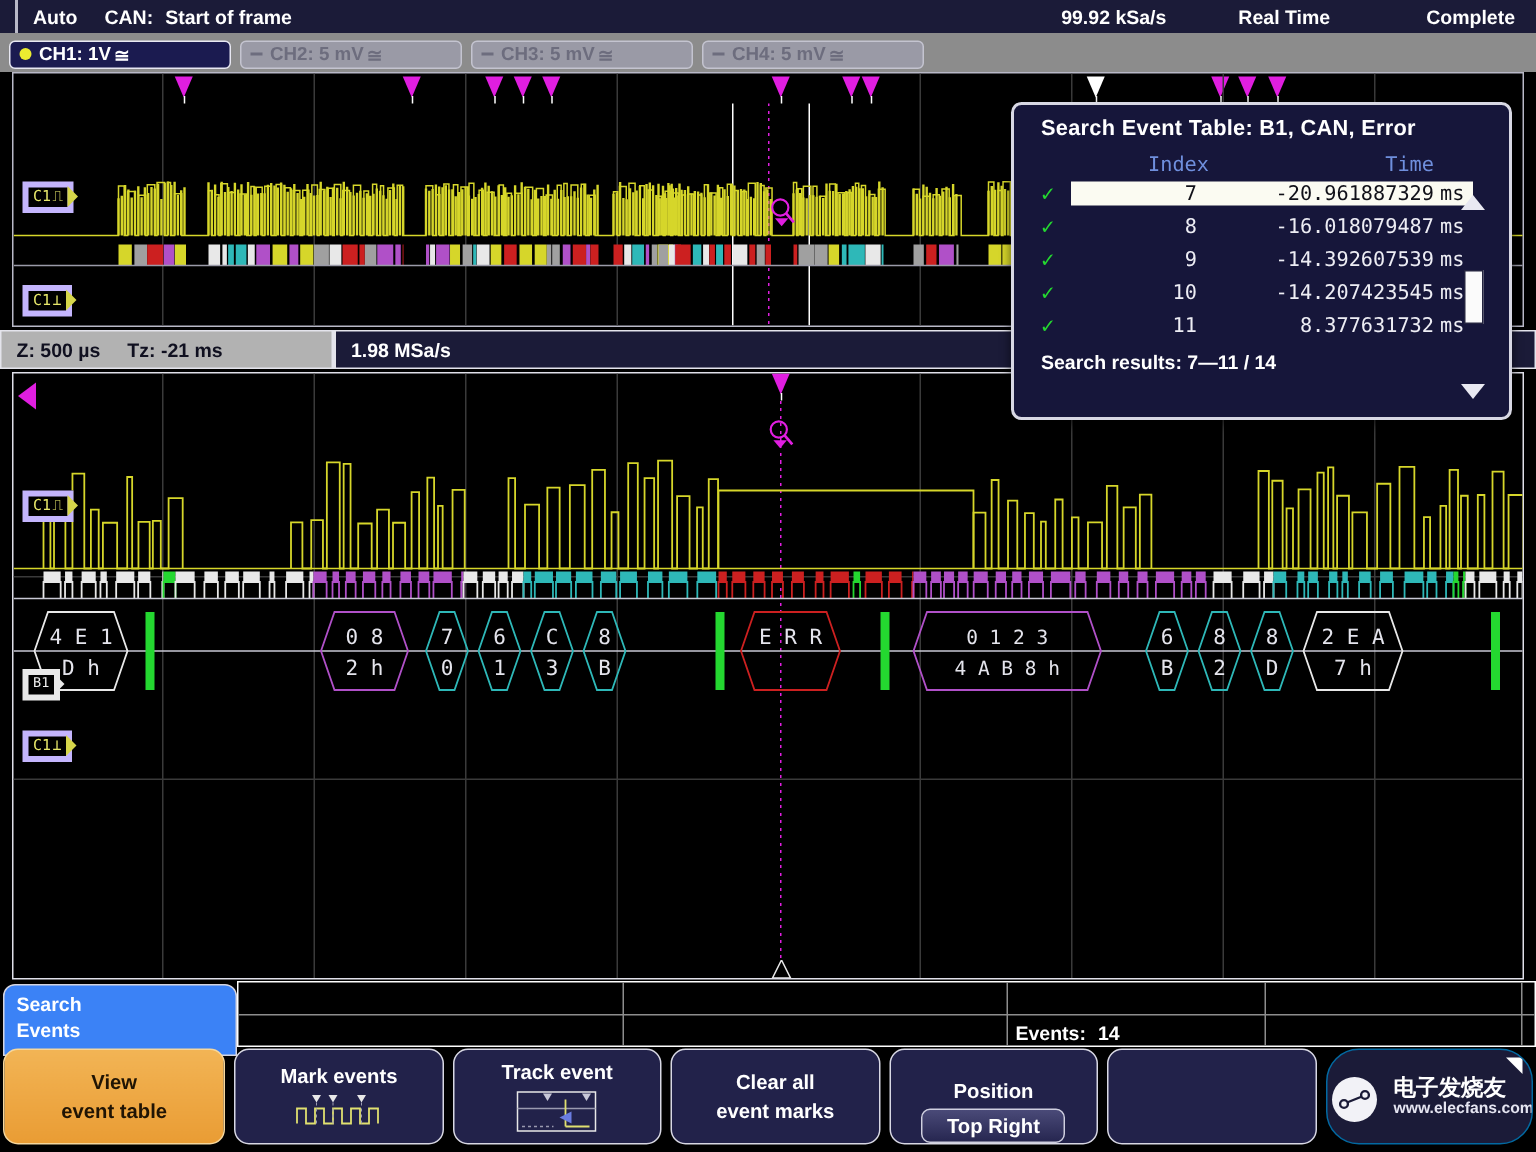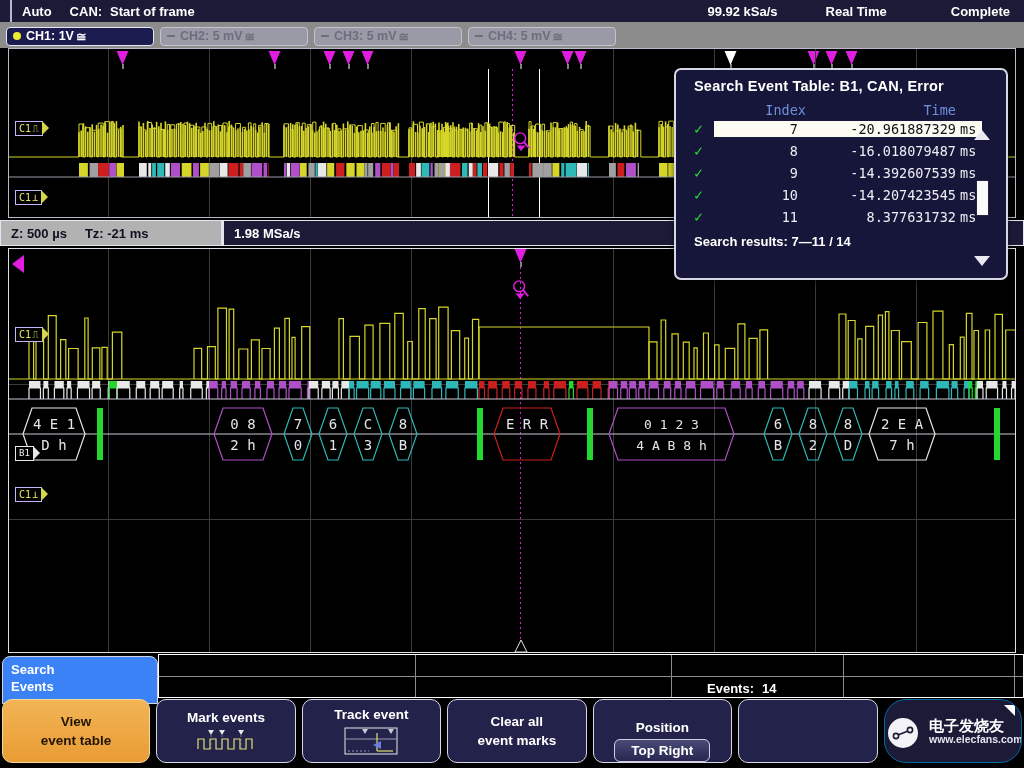--- a/index.html
+++ b/index.html
@@ -63,21 +63,21 @@
     border-top: 14px solid #e01ee0;
   }
   .mk.white i { border-top-color: #ffffff; }
   .mk u {
     display:block; width:1px; height:5px; background:#ffffff;
     margin: -1px auto 0 auto;
   }
 
   .chlabel {
     position: absolute; z-index: 6;
-    border: 1px solid #c4b5fd; color: #e6e66a;
+    border: 4px solid #c4b5fd; color: #e6e66a;
     font-family: "DejaVu Sans Mono", monospace;
     font-size: 10px; line-height: 11px;
     padding: 1px 3px; background: #000;
     display: flex; align-items: center;
   }
   .chlabel:after {
     content: ""; position: absolute; right: -7px; top: -1px;
     width: 0; height: 0;
     border-top: 7px solid transparent; border-bottom: 7px solid transparent;
     border-left: 7px solid #d6d64a;
@@ -171,21 +171,21 @@
   }
 
   
   .botgrid {
     position: absolute; left: 158px; top: 654px; width: 866px; height: 44px;
     background: #000; border: 1px solid #ffffff;
   }
   .botgrid .gv { position: absolute; top: 0; bottom: 0; width: 1px; background: #8d8d8d; }
   .botgrid .gh { position: absolute; left: 0; right: 0; height: 1px; background: #8d8d8d; }
   .events-cell {
-    position: absolute; left: 544px; top: 23px; height: 20px;
+    position: absolute; left: 514px; top: 23px; height: 20px;
     display: flex; align-items: center; gap: 8px;
     color: #fff; font-size: 13px; font-weight: bold; padding-left: 4px;
   }
 
   
   .tabchip {
     position: absolute; left: 2px; top: 656px; width: 156px; height: 48px;
     background: #3b82f6; border: 1px solid #d4d4e0;
     border-radius: 8px 8px 0 0;
     color: #fff; font-size: 13px; font-weight: bold;

